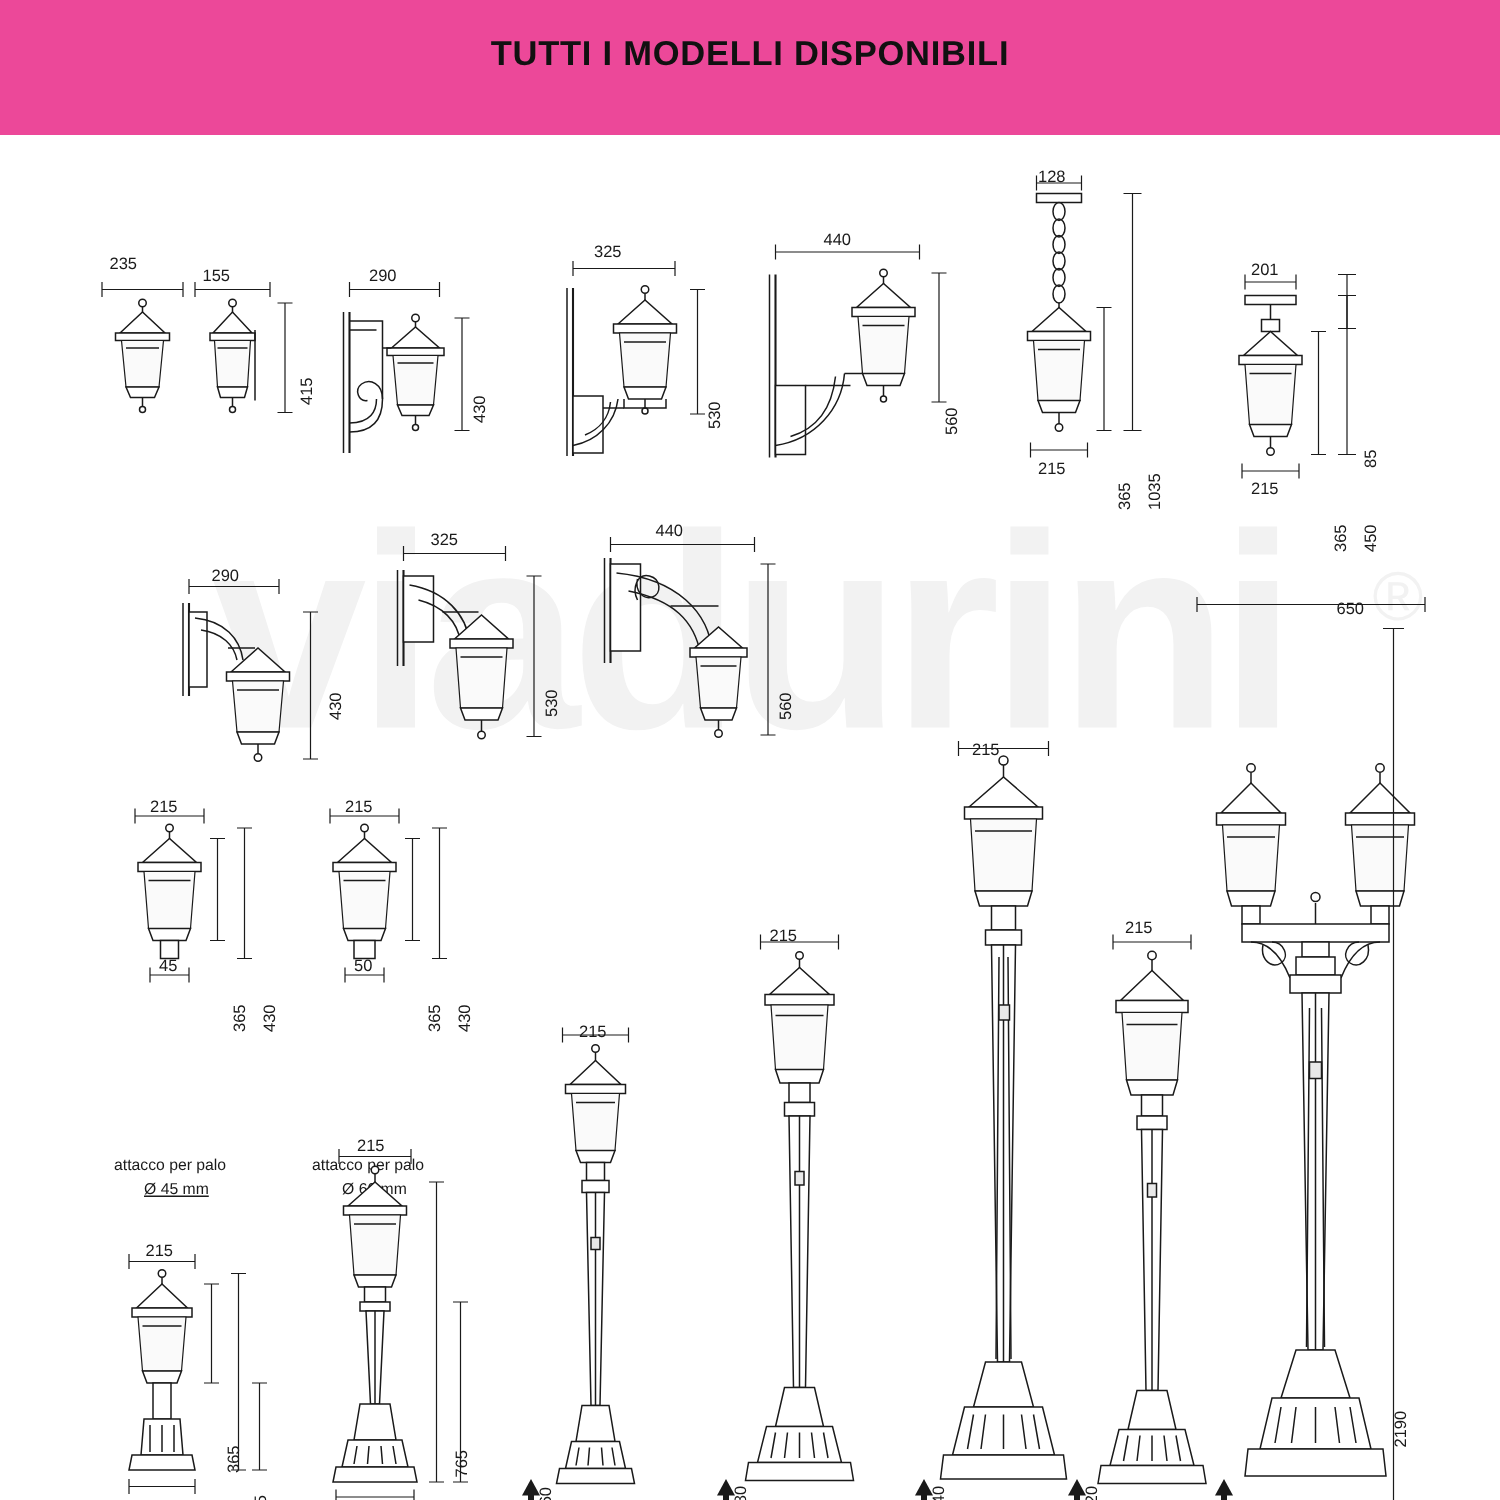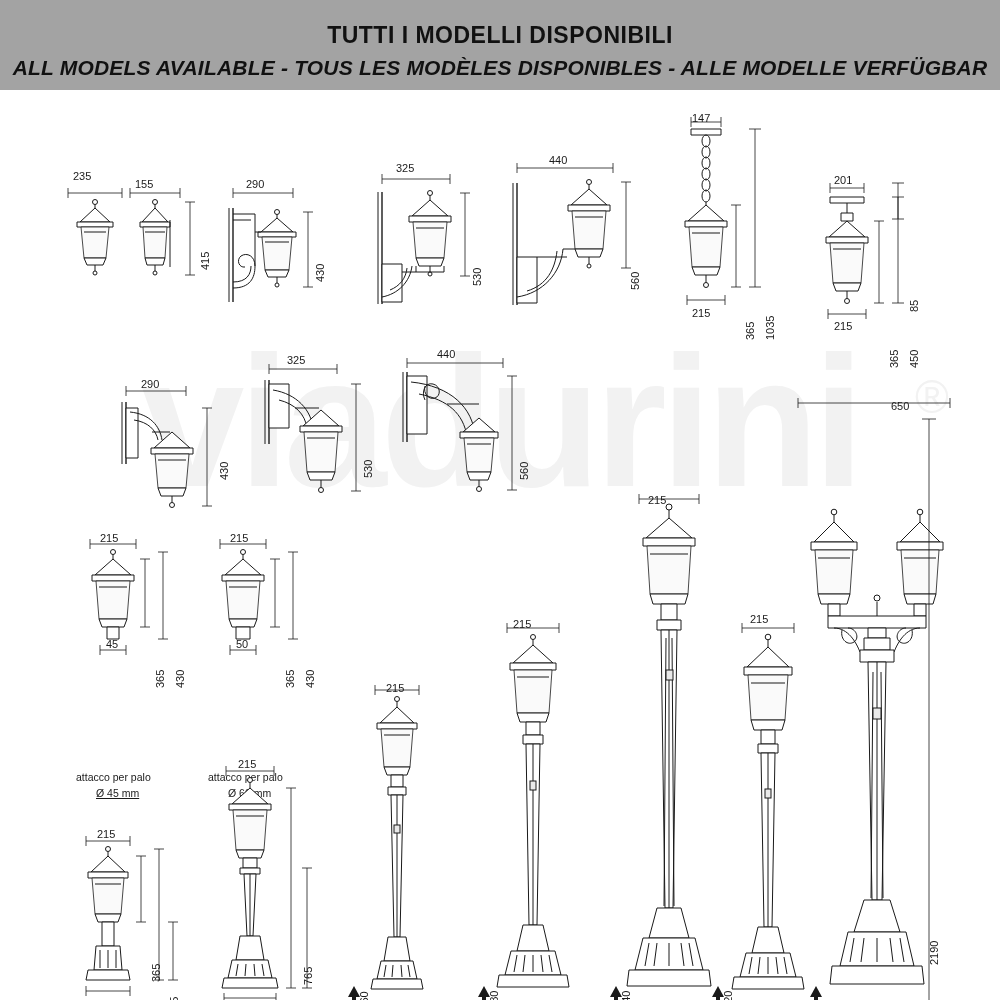--- a/index.html
+++ b/index.html
@@ -5,21 +5,21 @@
   html,body{margin:0;padding:0;}
   body{
     width:1000px;height:1000px;overflow:hidden;
     background:#ffffff;
     font-family:"Liberation Sans", sans-serif;
     position:relative;
   }
   
   .header{
     position:absolute;left:0;top:0;width:1000px;height:90px;
-    background:#a3a3a3;
+    background:#ec4899;
   }
   .header .line1{
     position:absolute;left:0;top:22px;width:1000px;text-align:center;
     font-size:23px;font-weight:bold;letter-spacing:.5px;color:#111;
   }
   .header .line2{
     position:absolute;left:0;top:56px;width:1000px;text-align:center;
     font-size:21px;font-weight:bold;font-style:italic;letter-spacing:.2px;color:#111;
   }
   
@@ -51,21 +51,20 @@
   .fillw{fill:#ffffff;stroke:#1a1a1a;stroke-width:1;}
   .fillg{fill:#e9e9e9;stroke:#1a1a1a;stroke-width:1;}
   .glass{fill:#fafafa;stroke:#1a1a1a;stroke-width:.8;}
   .dim{stroke:#1a1a1a;stroke-width:.8;fill:none;}
 </style>
 </head>
 <body>
 
 <div class="header">
   <div class="line1">TUTTI I MODELLI DISPONIBILI</div>
-  <div class="line2">ALL MODELS AVAILABLE - TOUS LES MODÈLES DISPONIBLES - ALLE MODELLE VERFÜGBAR</div>
 </div>
 
 <div class="watermark">viadurini</div>
 <div class="watermark-r">®</div>
 
 <div class="canvas">
 
 <div class="fig" style="left:60px;top:80px;">
 <svg width="180" height="140" viewBox="0 0 180 140">
 
@@ -228,21 +227,21 @@
           <path d="M22,190 L22,200 M22,195 L60,195 M60,190 L60,200"></path>
         </g>
   <g class="dim">
           <path d="M66,100 L76,100 M71,100 L71,182 M66,182 L76,182"></path>
         </g>
   <g class="dim">
           <path d="M84,24 L96,24 M90,24 L90,182 M84,182 L96,182"></path>
         </g>
 </svg>
 </div>
-<div class="cap" style="left:692px;top:22px;">147</div>
+<div class="cap" style="left:692px;top:22px;">128</div>
 <div class="cap vert" style="left:744px;top:250px;">365</div>
 <div class="cap vert" style="left:764px;top:250px;">1035</div>
 <div class="cap" style="left:692px;top:217px;">215</div>
 
 <div class="fig" style="left:810px;top:75px;">
 <svg width="120" height="170" viewBox="0 0 120 170">
   <g class="dim">
           <path d="M20,18 L20,28 M20,23 L54,23 M54,18 L54,28"></path>
         </g>
   <path class="fillw" d="M20,32 L54,32 L54,38 L20,38 Z"></path>

